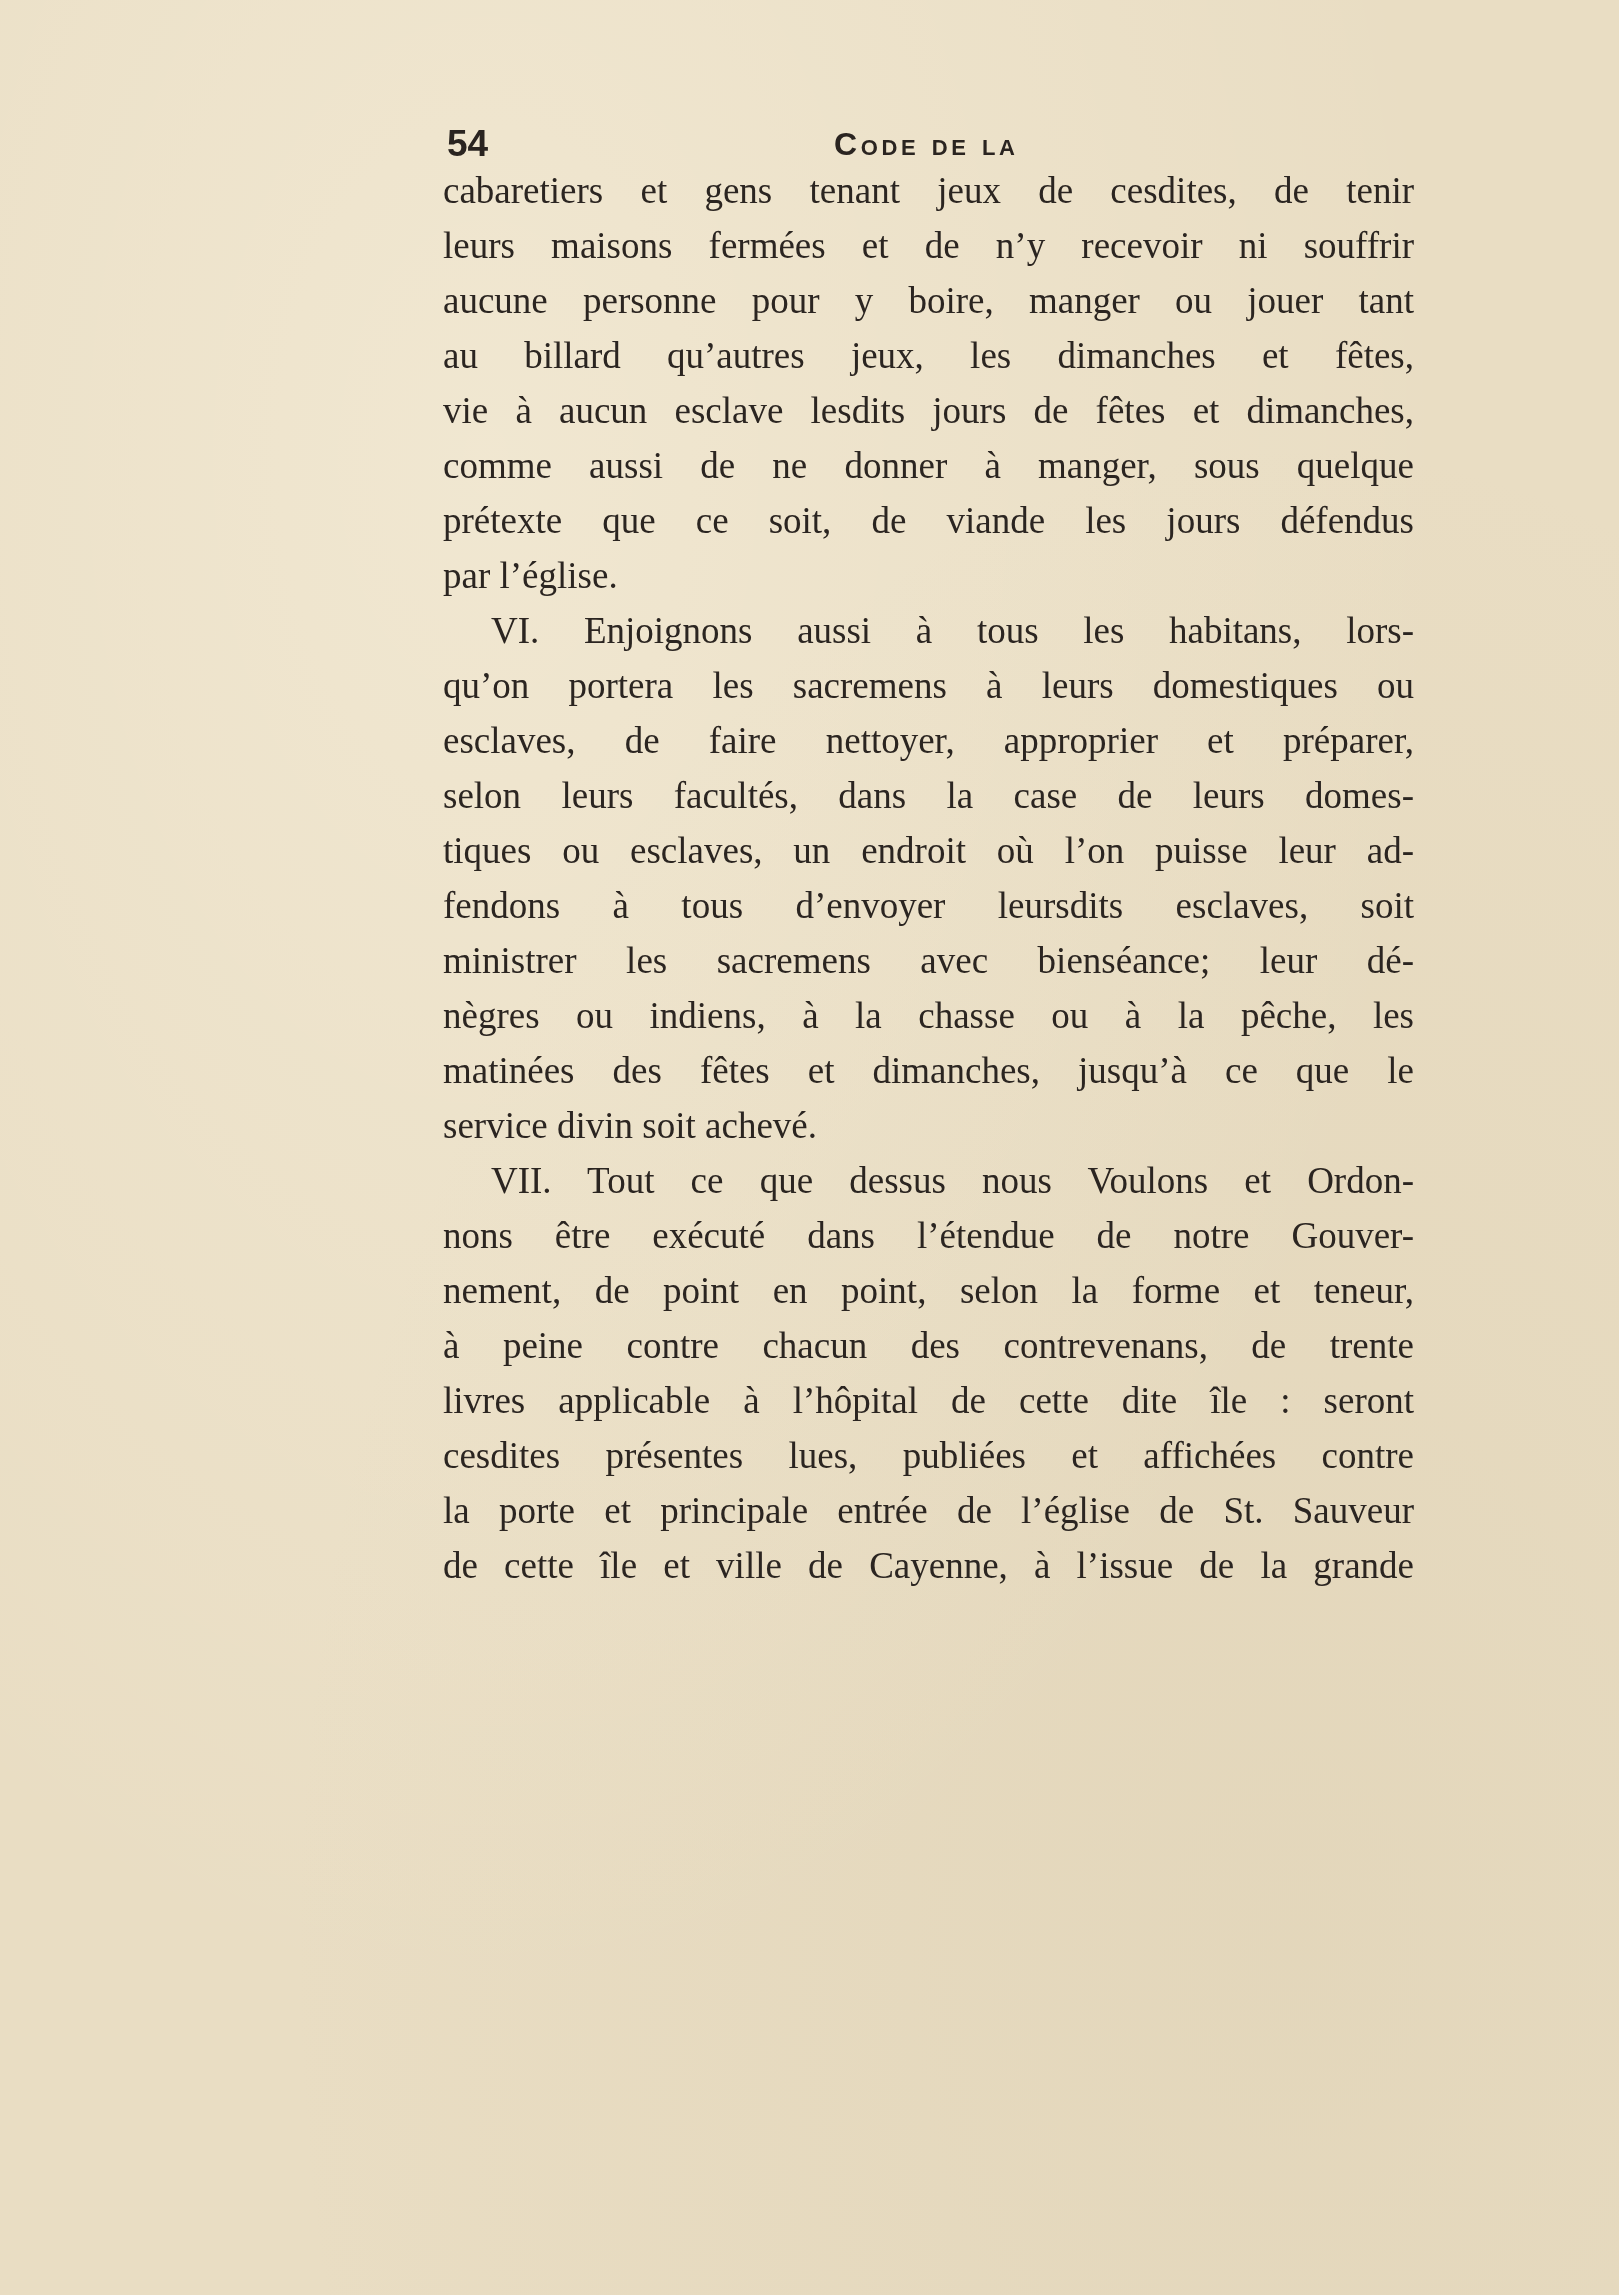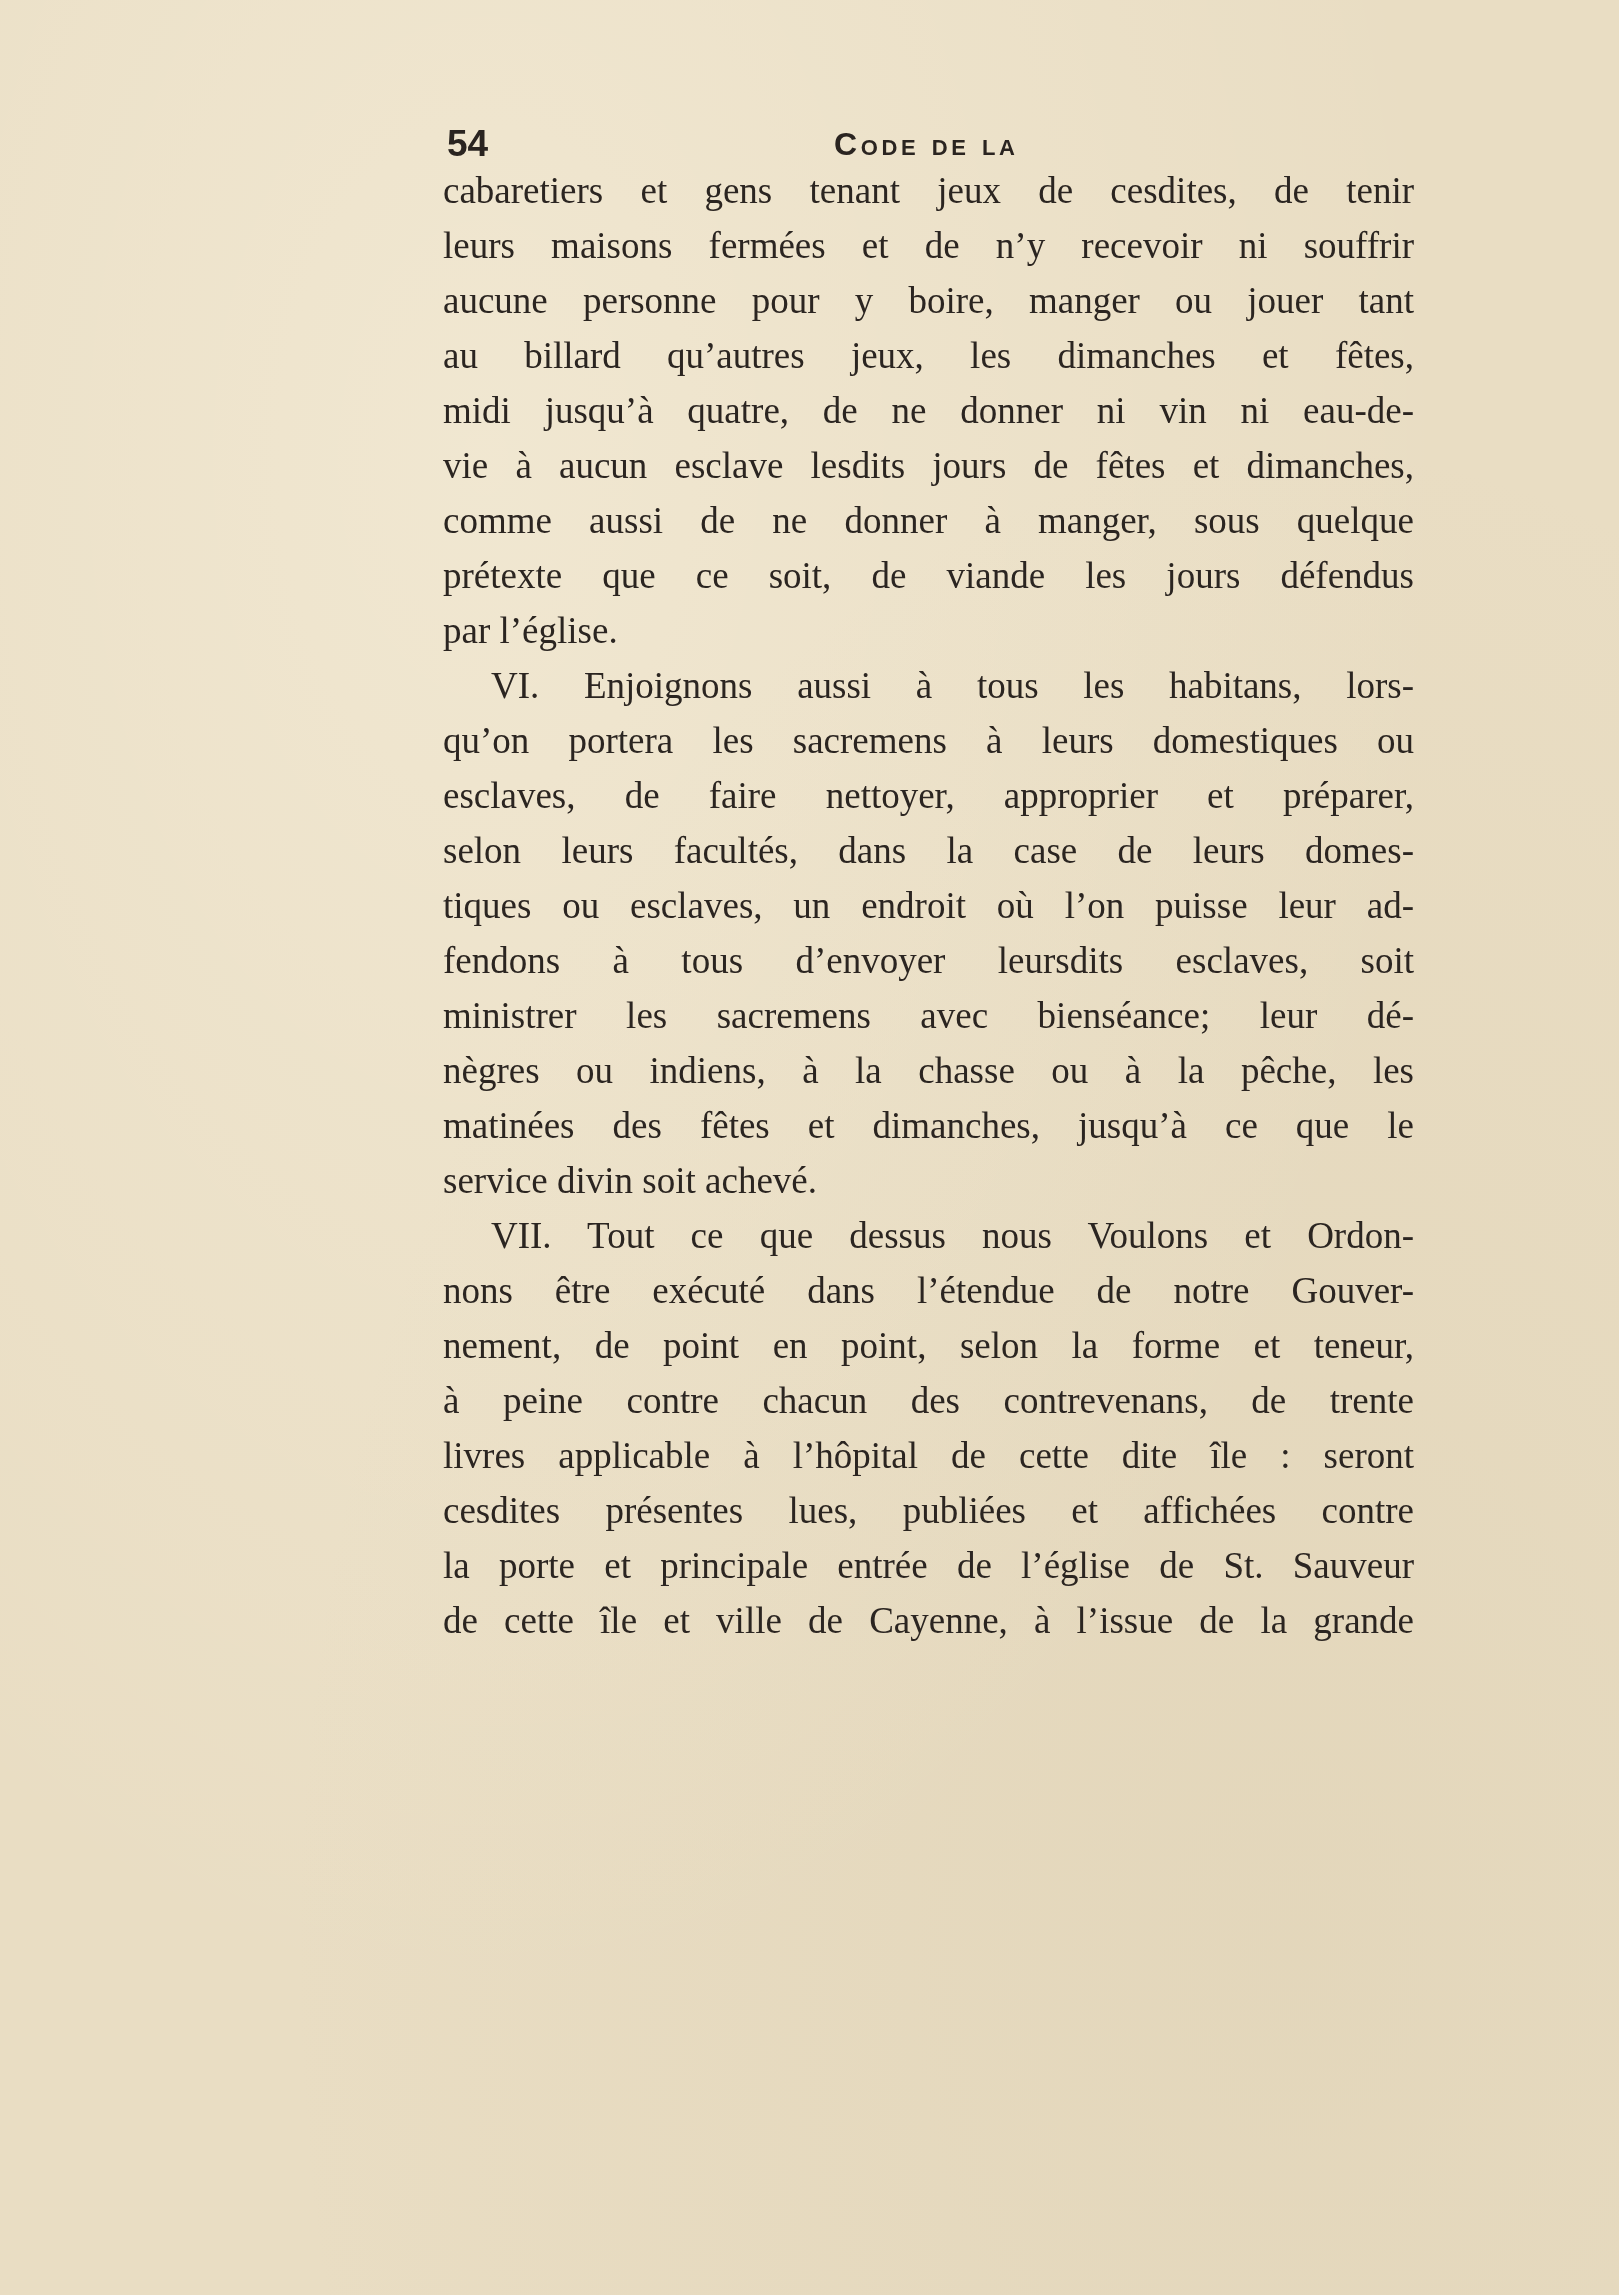--- a/index.html
+++ b/index.html
@@ -83,21 +83,20 @@
   <div class="header">
     <span class="page-number">54</span>
     <span class="running-head">Code de la</span>
   </div>
 
   <div class="text-block">
     <span class="line">cabaretiers et gens tenant jeux de cesdites, de tenir</span>
     <span class="line">leurs maisons fermées et de n’y recevoir ni souffrir</span>
     <span class="line">aucune personne pour y boire, manger ou jouer tant</span>
     <span class="line">au billard qu’autres jeux, les dimanches et fêtes,</span>
-    <span class="line">midi jusqu’à quatre, de ne donner ni vin ni eau-de-</span>
     <span class="line">vie à aucun esclave lesdits jours de fêtes et dimanches,</span>
     <span class="line">comme aussi de ne donner à manger, sous quelque</span>
     <span class="line">prétexte que ce soit, de viande les jours défendus</span>
     <span class="line last">par l’église.</span>
 
     <span class="line indent">VI. Enjoignons aussi à tous les habitans, lors-</span>
     <span class="line">qu’on portera les sacremens à leurs domestiques ou</span>
     <span class="line">esclaves, de faire nettoyer, approprier et préparer,</span>
     <span class="line">selon leurs facultés, dans la case de leurs domes-</span>
     <span class="line">tiques ou esclaves, un endroit où l’on puisse leur ad-</span>

